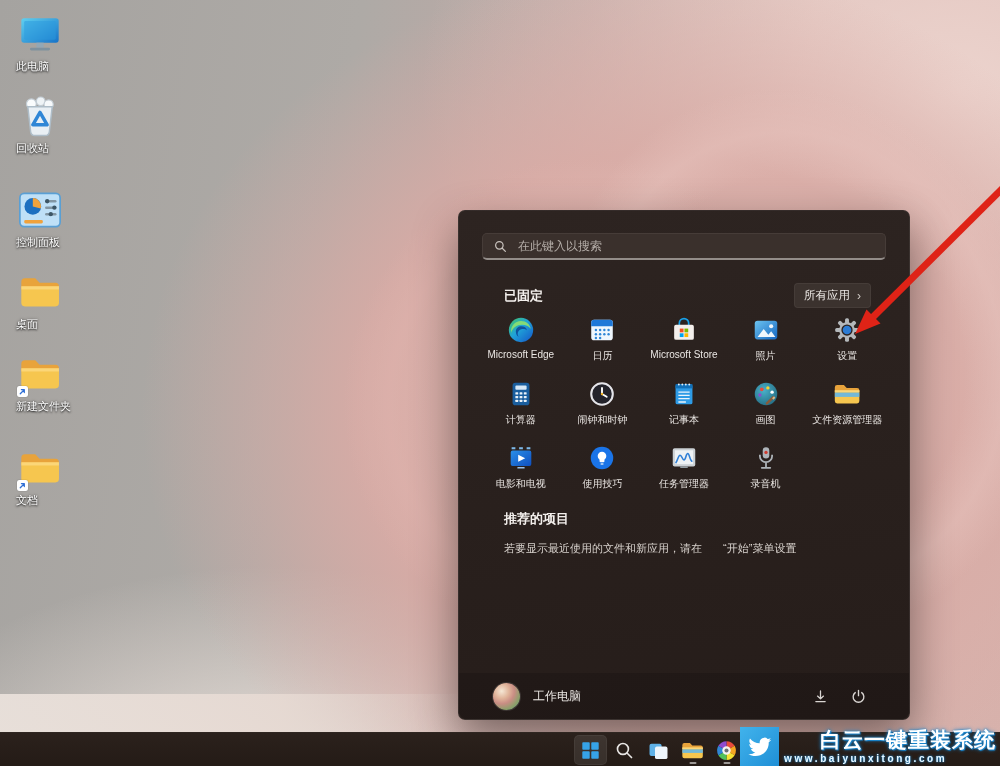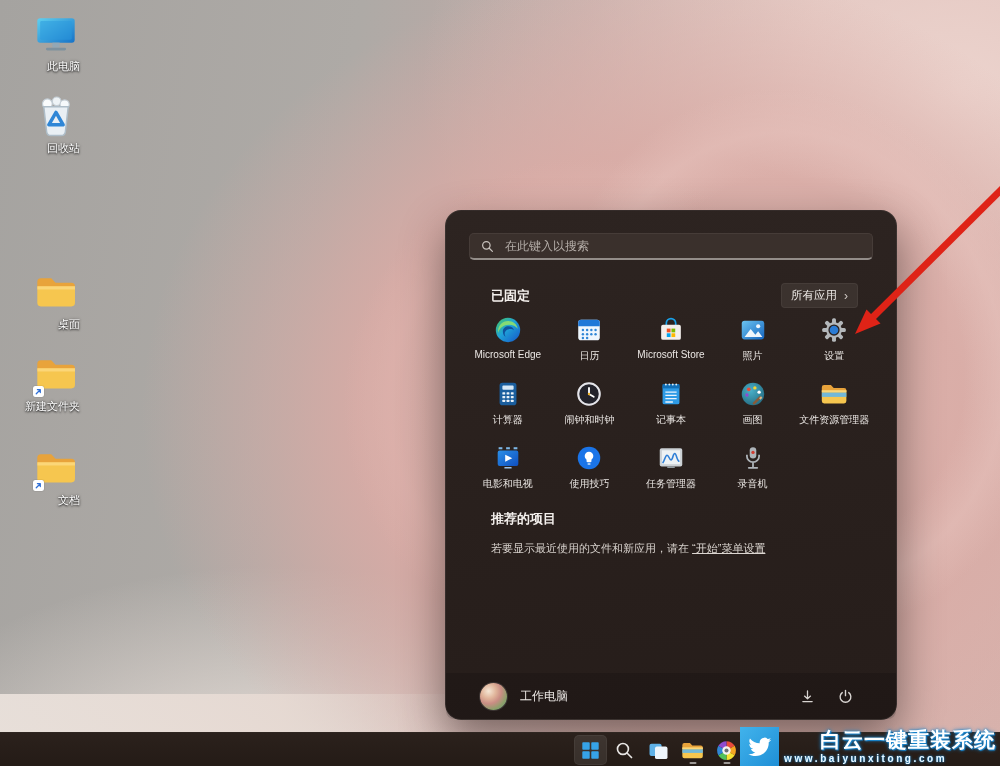--- a/index.html
+++ b/index.html
@@ -13,30 +13,30 @@
     linear-gradient(100deg,#a5a3a0 0%,#aeaaa6 32%,#c2a9a5 52%,#d9b8b2 72%,#d7b2ac 100%);}
   .petal{position:absolute;border-radius:50%;pointer-events:none;}
   .petal.p1{left:300px;top:110px;width:560px;height:580px;transform:rotate(22deg);
     background:radial-gradient(closest-side,rgba(236,205,199,0) 52%,rgba(223,178,172,.55) 68%,rgba(214,164,158,0) 84%);}
   .petal.p2{left:520px;top:40px;width:560px;height:640px;transform:rotate(-18deg);
     background:radial-gradient(closest-side,rgba(240,214,208,0) 58%,rgba(231,195,189,.5) 72%,rgba(222,178,172,0) 86%);}
   .floorlight{position:absolute;left:0;top:694px;width:470px;height:38px;
     background:linear-gradient(90deg,#ece3dd 0%,#e7dad3 60%,rgba(231,218,211,0) 100%);opacity:.9;}
   
   .desktop-icons{position:absolute;left:0;top:0;width:76px;height:650px;}
-  .d-item{position:absolute;left:10px;width:70px;display:flex;flex-direction:column;align-items:flex-end;cursor:default;}
+  .d-item{position:absolute;left:16px;width:70px;display:flex;flex-direction:column;align-items:flex-start;cursor:default;}
   .d-icn{position:relative;width:48px;height:48px;display:flex;align-items:center;justify-content:center;}
   .d-icn svg{width:46px;height:46px;}
   .d-label{margin-top:2px;font-size:11px;color:#fff;text-shadow:0 1px 2px rgba(0,0,0,.85),0 0 3px rgba(0,0,0,.5);
     white-space:nowrap;line-height:13px;}
   .shortcut-badge{position:absolute;left:1px;bottom:1px;width:11px;height:11px;background:#fff;border-radius:2px;
     box-shadow:0 0 1px rgba(0,0,0,.5);display:flex;align-items:center;justify-content:center;}
   .shortcut-badge svg{width:9px;height:9px;}
   
-  .start-menu{position:absolute;left:445px;top:210px;width:450px;height:508px;border-radius:16px;
+  .start-menu{position:absolute;left:458px;top:210px;width:450px;height:508px;border-radius:7px;
     background:linear-gradient(175deg,#2d2421 0%,#29201d 55%,#261d1a 100%);
     border:1px solid rgba(255,255,255,.07);box-shadow:0 18px 45px rgba(0,0,0,.45);}
   .search-box{position:absolute;left:23px;top:22px;width:404px;height:27px;box-sizing:border-box;
     background:#3a302c;border:1px solid #463c38;border-bottom:2px solid #938d89;border-radius:5px;
     display:flex;align-items:center;padding:0 11px;gap:9px;}
   .search-box svg{width:13px;height:13px;flex:0 0 auto;}
   .search-box input{flex:1;background:transparent;border:none;outline:none;color:#e8e2de;font-size:12px;
     font-family:inherit;}
   .search-box input::placeholder{color:#b5aea9;}
   .pinned-row{position:absolute;left:45px;right:38px;top:72px;display:flex;justify-content:space-between;align-items:center;gap:24px;}
@@ -46,21 +46,21 @@
   .all-apps-btn .chev{font-size:12px;color:#cfc9c4;line-height:10px;}
   .app-grid{position:absolute;left:21px;top:97px;width:408px;display:grid;grid-template-columns:repeat(5,1fr);}
   .app{height:64px;box-sizing:border-box;padding-top:7px;display:flex;flex-direction:column;align-items:center;
     border-radius:4px;cursor:pointer;}
   .app .a-icn{width:30px;height:30px;}
   .app .a-icn svg{width:30px;height:30px;}
   .a-label{margin-top:4px;font-size:10px;color:#eae6e3;white-space:nowrap;}
   .recommended{position:absolute;left:45px;top:299px;right:38px;}
   .rec-title{font-size:13px;font-weight:bold;color:#f3efec;}
   .rec-hint{margin-top:13px;font-size:11px;color:#d7d1cc;}
-  .rec-hint .rec-link{color:#dcd6d1;text-decoration:underline;cursor:pointer;}
+  .rec-hint .rec-link{color:#dcd6d1;cursor:pointer;margin-left:18px;}
   .user-bar{position:absolute;left:0;right:0;bottom:0;height:46px;border-radius:0 0 8px 8px;
     background:rgba(0,0,0,.14);display:flex;align-items:center;padding:0 38px 0 34px;box-sizing:border-box;}
   .avatar{width:27px;height:27px;border-radius:50%;cursor:pointer;flex:0 0 auto;
     background:radial-gradient(circle at 32% 30%,#f5e7d5 0%,#e0b49a 28%,#c98d84 48%,#8aa06a 72%,#5c7a8e 100%);
     box-shadow:0 0 0 1px rgba(255,255,255,.12);}
   .user-name{margin-left:13px;font-size:12px;color:#ece8e5;}
   .ub-actions{margin-left:auto;display:flex;gap:12px;}
   .ub-btn{width:26px;height:26px;display:flex;align-items:center;justify-content:center;border-radius:4px;cursor:pointer;}
   .ub-btn svg{width:17px;height:17px;}
   
@@ -118,20 +118,37 @@
           <svg viewBox="0 0 32 32">
             <circle cx="10" cy="7.5" r="3.4" fill="#fafcfd" stroke="#c3cdd5" stroke-width=".8"></circle>
             <circle cx="16.5" cy="5.8" r="3" fill="#eef3f6" stroke="#c3cdd5" stroke-width=".8"></circle>
             <circle cx="22" cy="8" r="3.2" fill="#f6f9fb" stroke="#c3cdd5" stroke-width=".8"></circle>
             <path d="M7.5 9.5h17l-2 17.5a3 3 0 0 1-3 2.6h-7a3 3 0 0 1-3-2.6z" fill="#e9eff4" stroke="#aebdc8" stroke-width="1"></path>
             <path d="M16 13.5l5 8.6h-10z" fill="none" stroke="#2f86d6" stroke-width="2.4" stroke-linejoin="round"></path>
           </svg>
         </div>
     <span class="d-label">回收站</span>
   </div>
+      <div class="d-item" style="top: 186px;">
+    <div class="d-icn">
+          <svg viewBox="0 0 32 32">
+            <rect x="2" y="4.5" width="28" height="23" rx="3" fill="#bfe0f7" stroke="#5a9fd4" stroke-width="1.2"></rect>
+            <circle cx="11" cy="13.5" r="5.8" fill="#1d6fc0"></circle>
+            <path d="M11 13.5V7.7a5.8 5.8 0 0 1 5.5 7.3z" fill="#f0a23c"></path>
+            <rect x="19.5" y="9" width="8" height="1.8" rx=".9" fill="#8296a4"></rect>
+            <circle cx="21" cy="9.9" r="1.5" fill="#3d5666"></circle>
+            <rect x="19.5" y="13.5" width="8" height="1.8" rx=".9" fill="#8296a4"></rect>
+            <circle cx="26" cy="14.4" r="1.5" fill="#3d5666"></circle>
+            <rect x="19.5" y="18" width="8" height="1.8" rx=".9" fill="#8296a4"></rect>
+            <circle cx="23.5" cy="18.9" r="1.5" fill="#3d5666"></circle>
+            <rect x="5" y="23" width="13" height="2.4" rx="1" fill="#f0a23c"></rect>
+          </svg>
+        </div>
+    <span class="d-label">控制面板</span>
+  </div>
       <div class="d-item" style="top: 268px;">
     <div class="d-icn">
           <svg viewBox="0 0 32 32">
             <path d="M3 9a2.5 2.5 0 0 1 2.5-2.5h7.2l3 3h11A2.5 2.5 0 0 1 29.2 12v2H3z" fill="#e8a33b"></path>
             <path d="M3 12h26.2v11.5a2.5 2.5 0 0 1-2.5 2.5H5.5A2.5 2.5 0 0 1 3 23.5z" fill="#f6c64f"></path>
             <path d="M3 12h26.2v2.2H3z" fill="#ffe39a" opacity=".55"></path>
           </svg>
         </div>
     <span class="d-label">桌面</span>
   </div>

